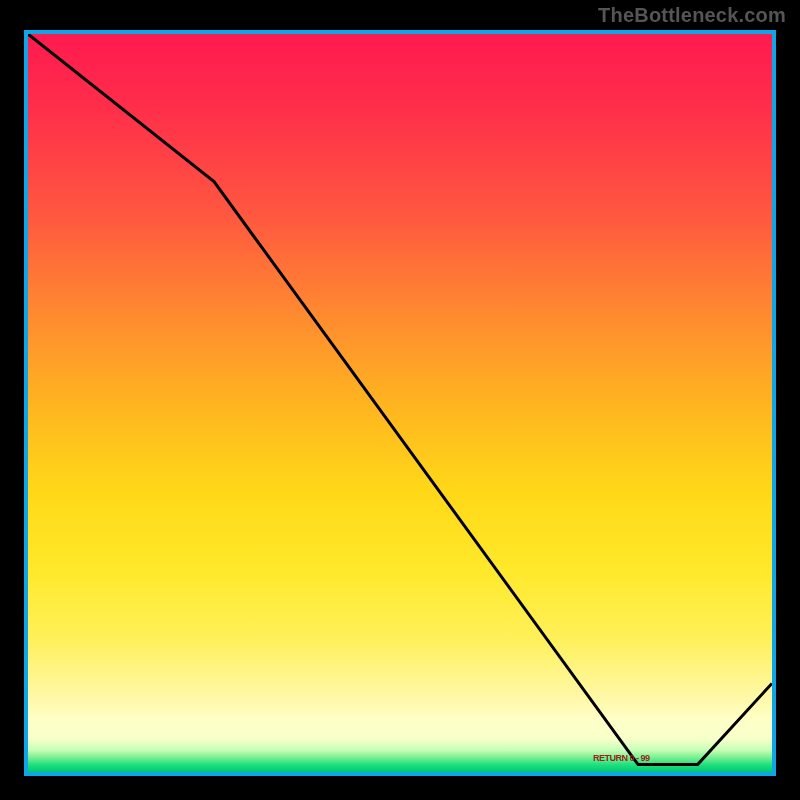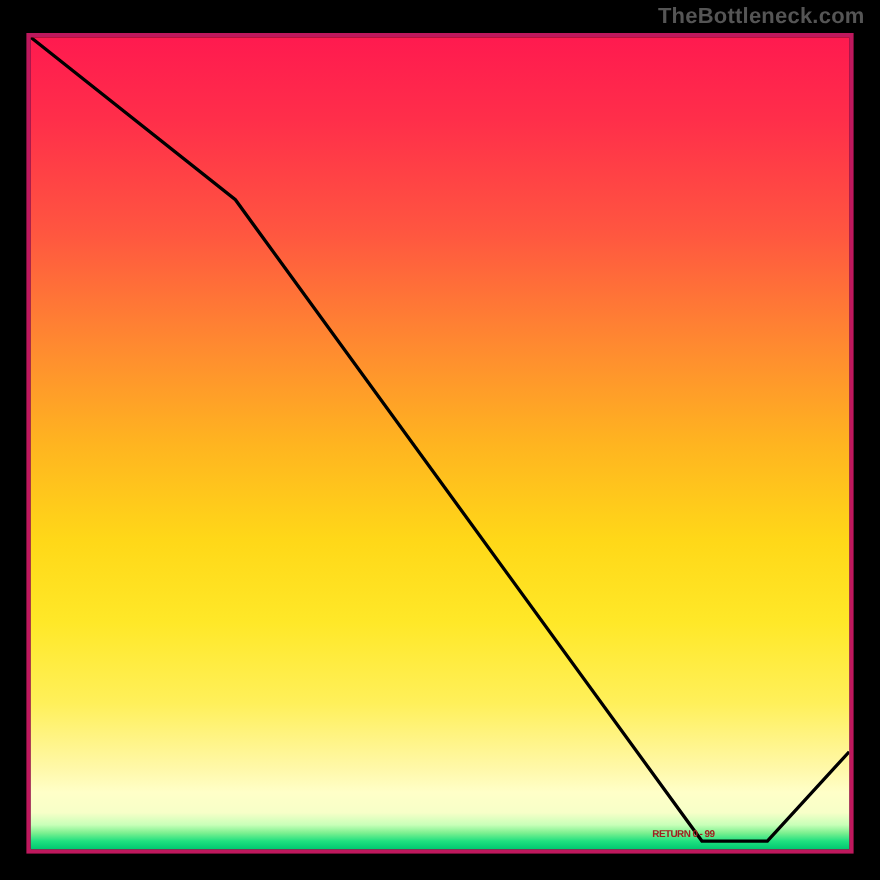--- a/index.html
+++ b/index.html
@@ -26,21 +26,21 @@
     font-weight: 600;
     letter-spacing: 0.2px;
   }
   .plot-outer {
     position: absolute;
     left: 24px;
     top: 30px;
     width: 752px;
     height: 746px;
     background: #000;
-    border: 4px solid #be185d;
+    border: 4px solid #0ea5e9;
     box-sizing: border-box;
   }
   .plot {
     position: absolute;
     inset: 0;
     
     background: linear-gradient(
       to bottom,
       #ff1a4f 0%,
       #ff2e4a 10%,

